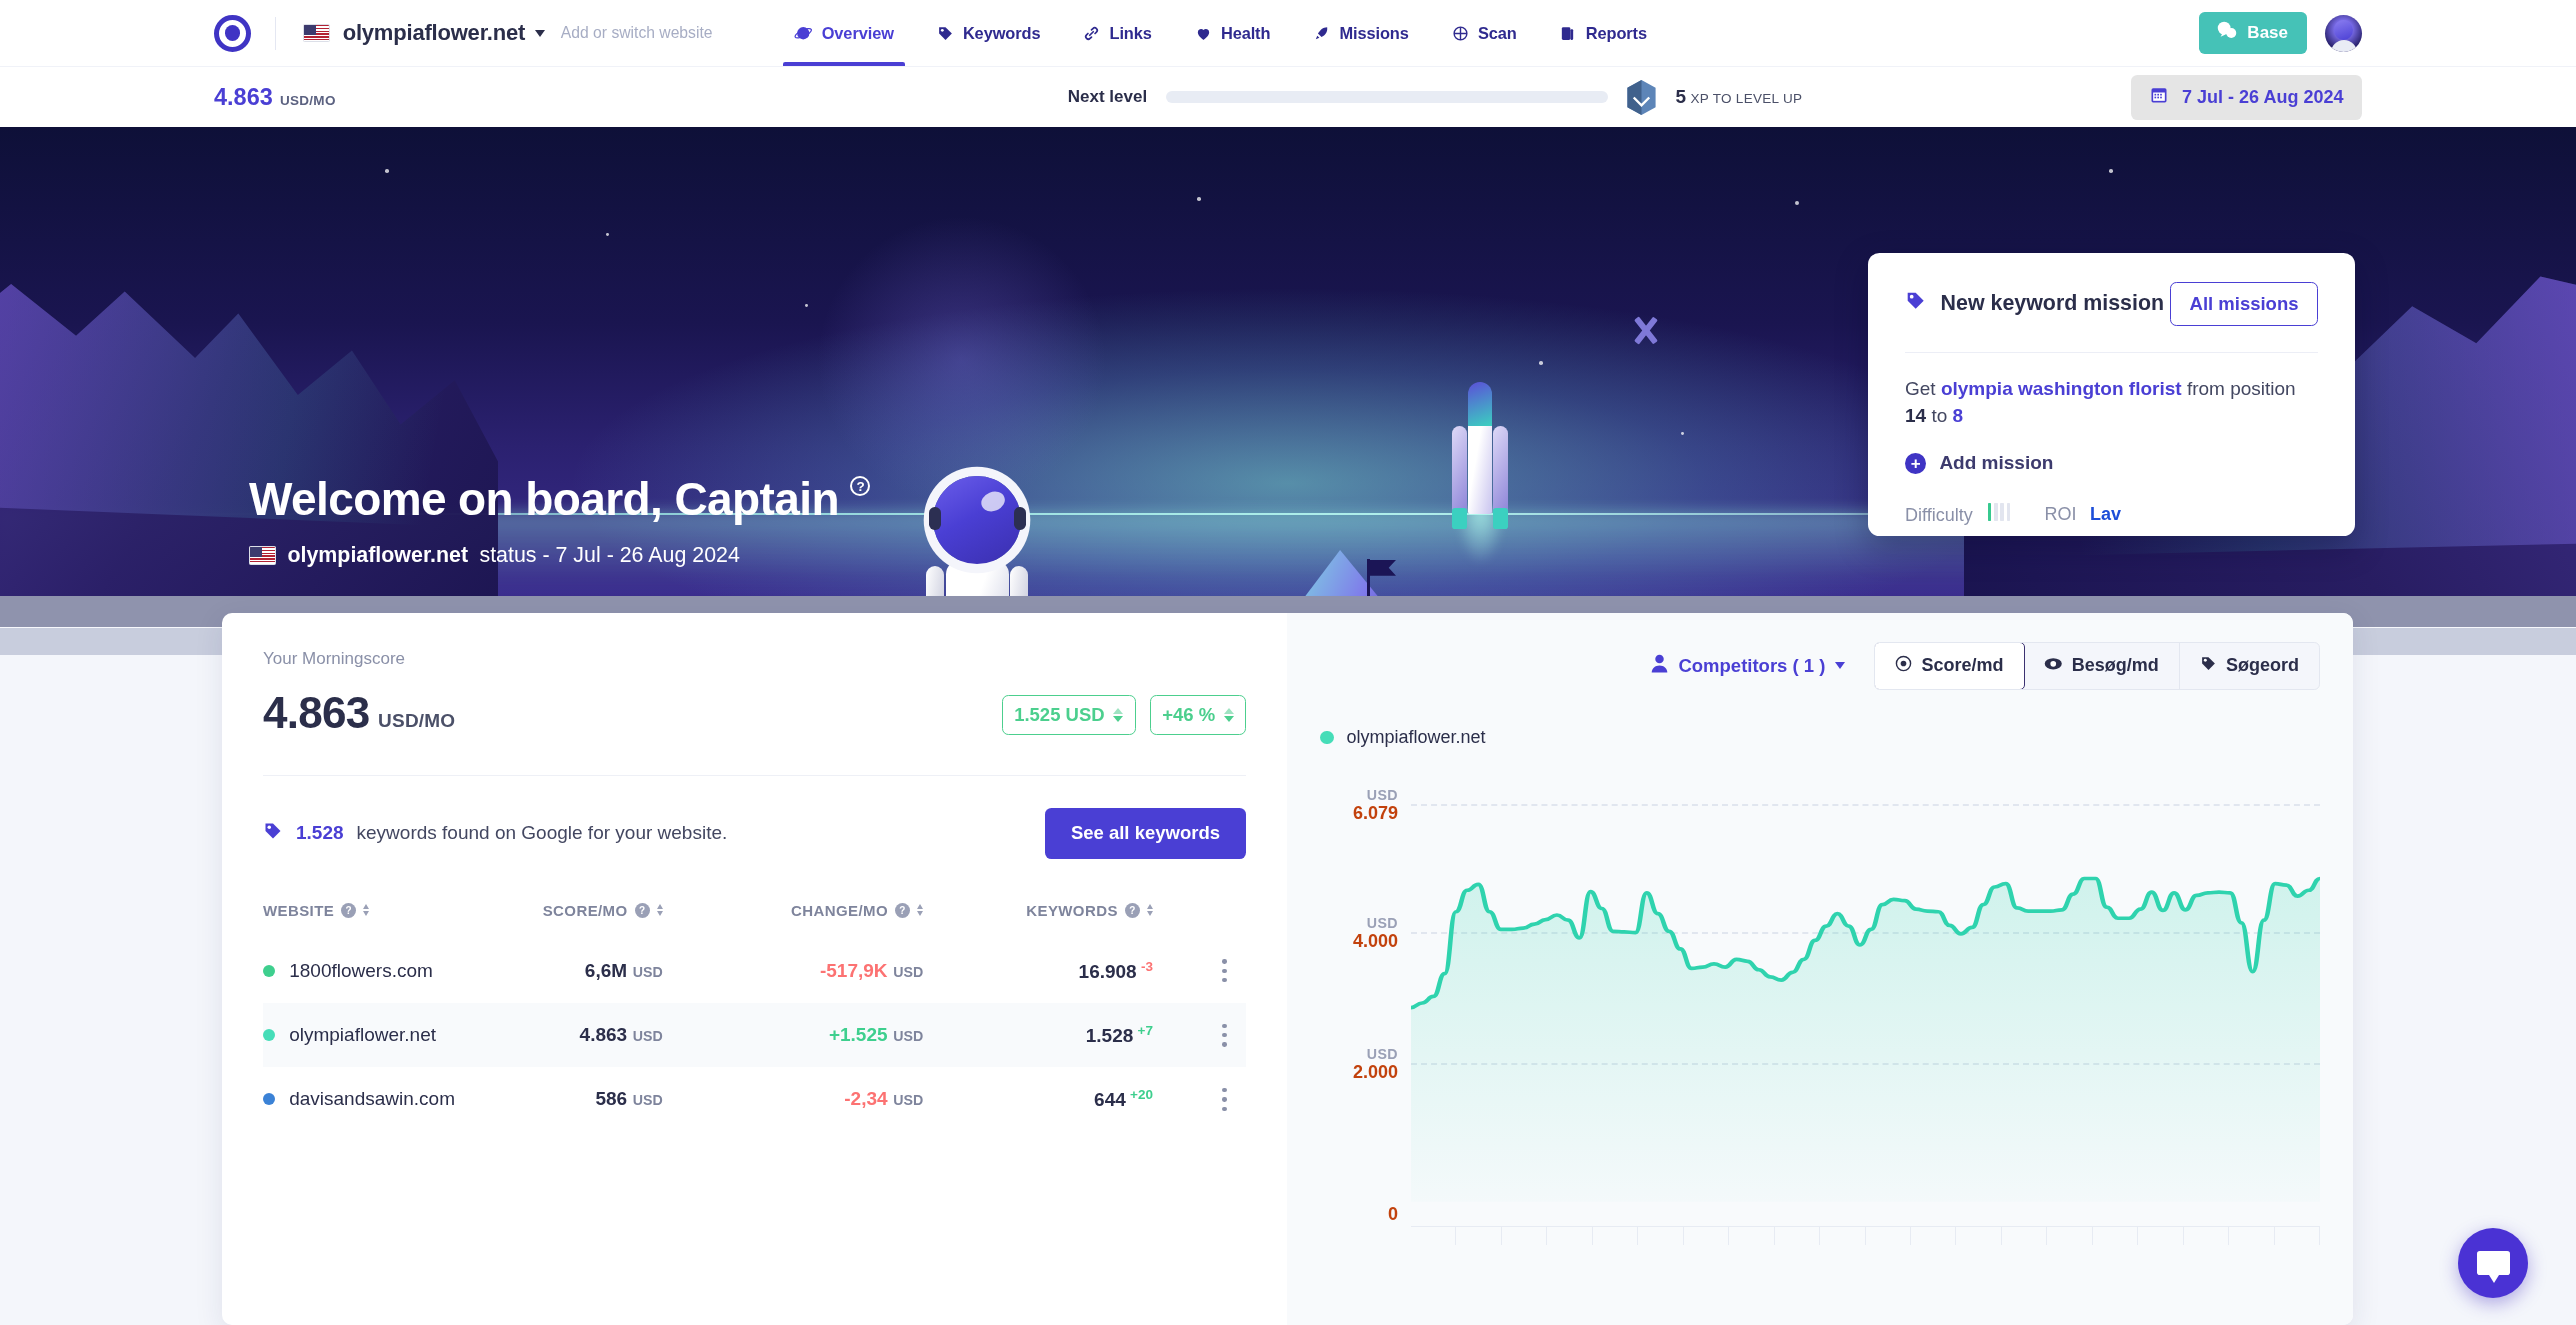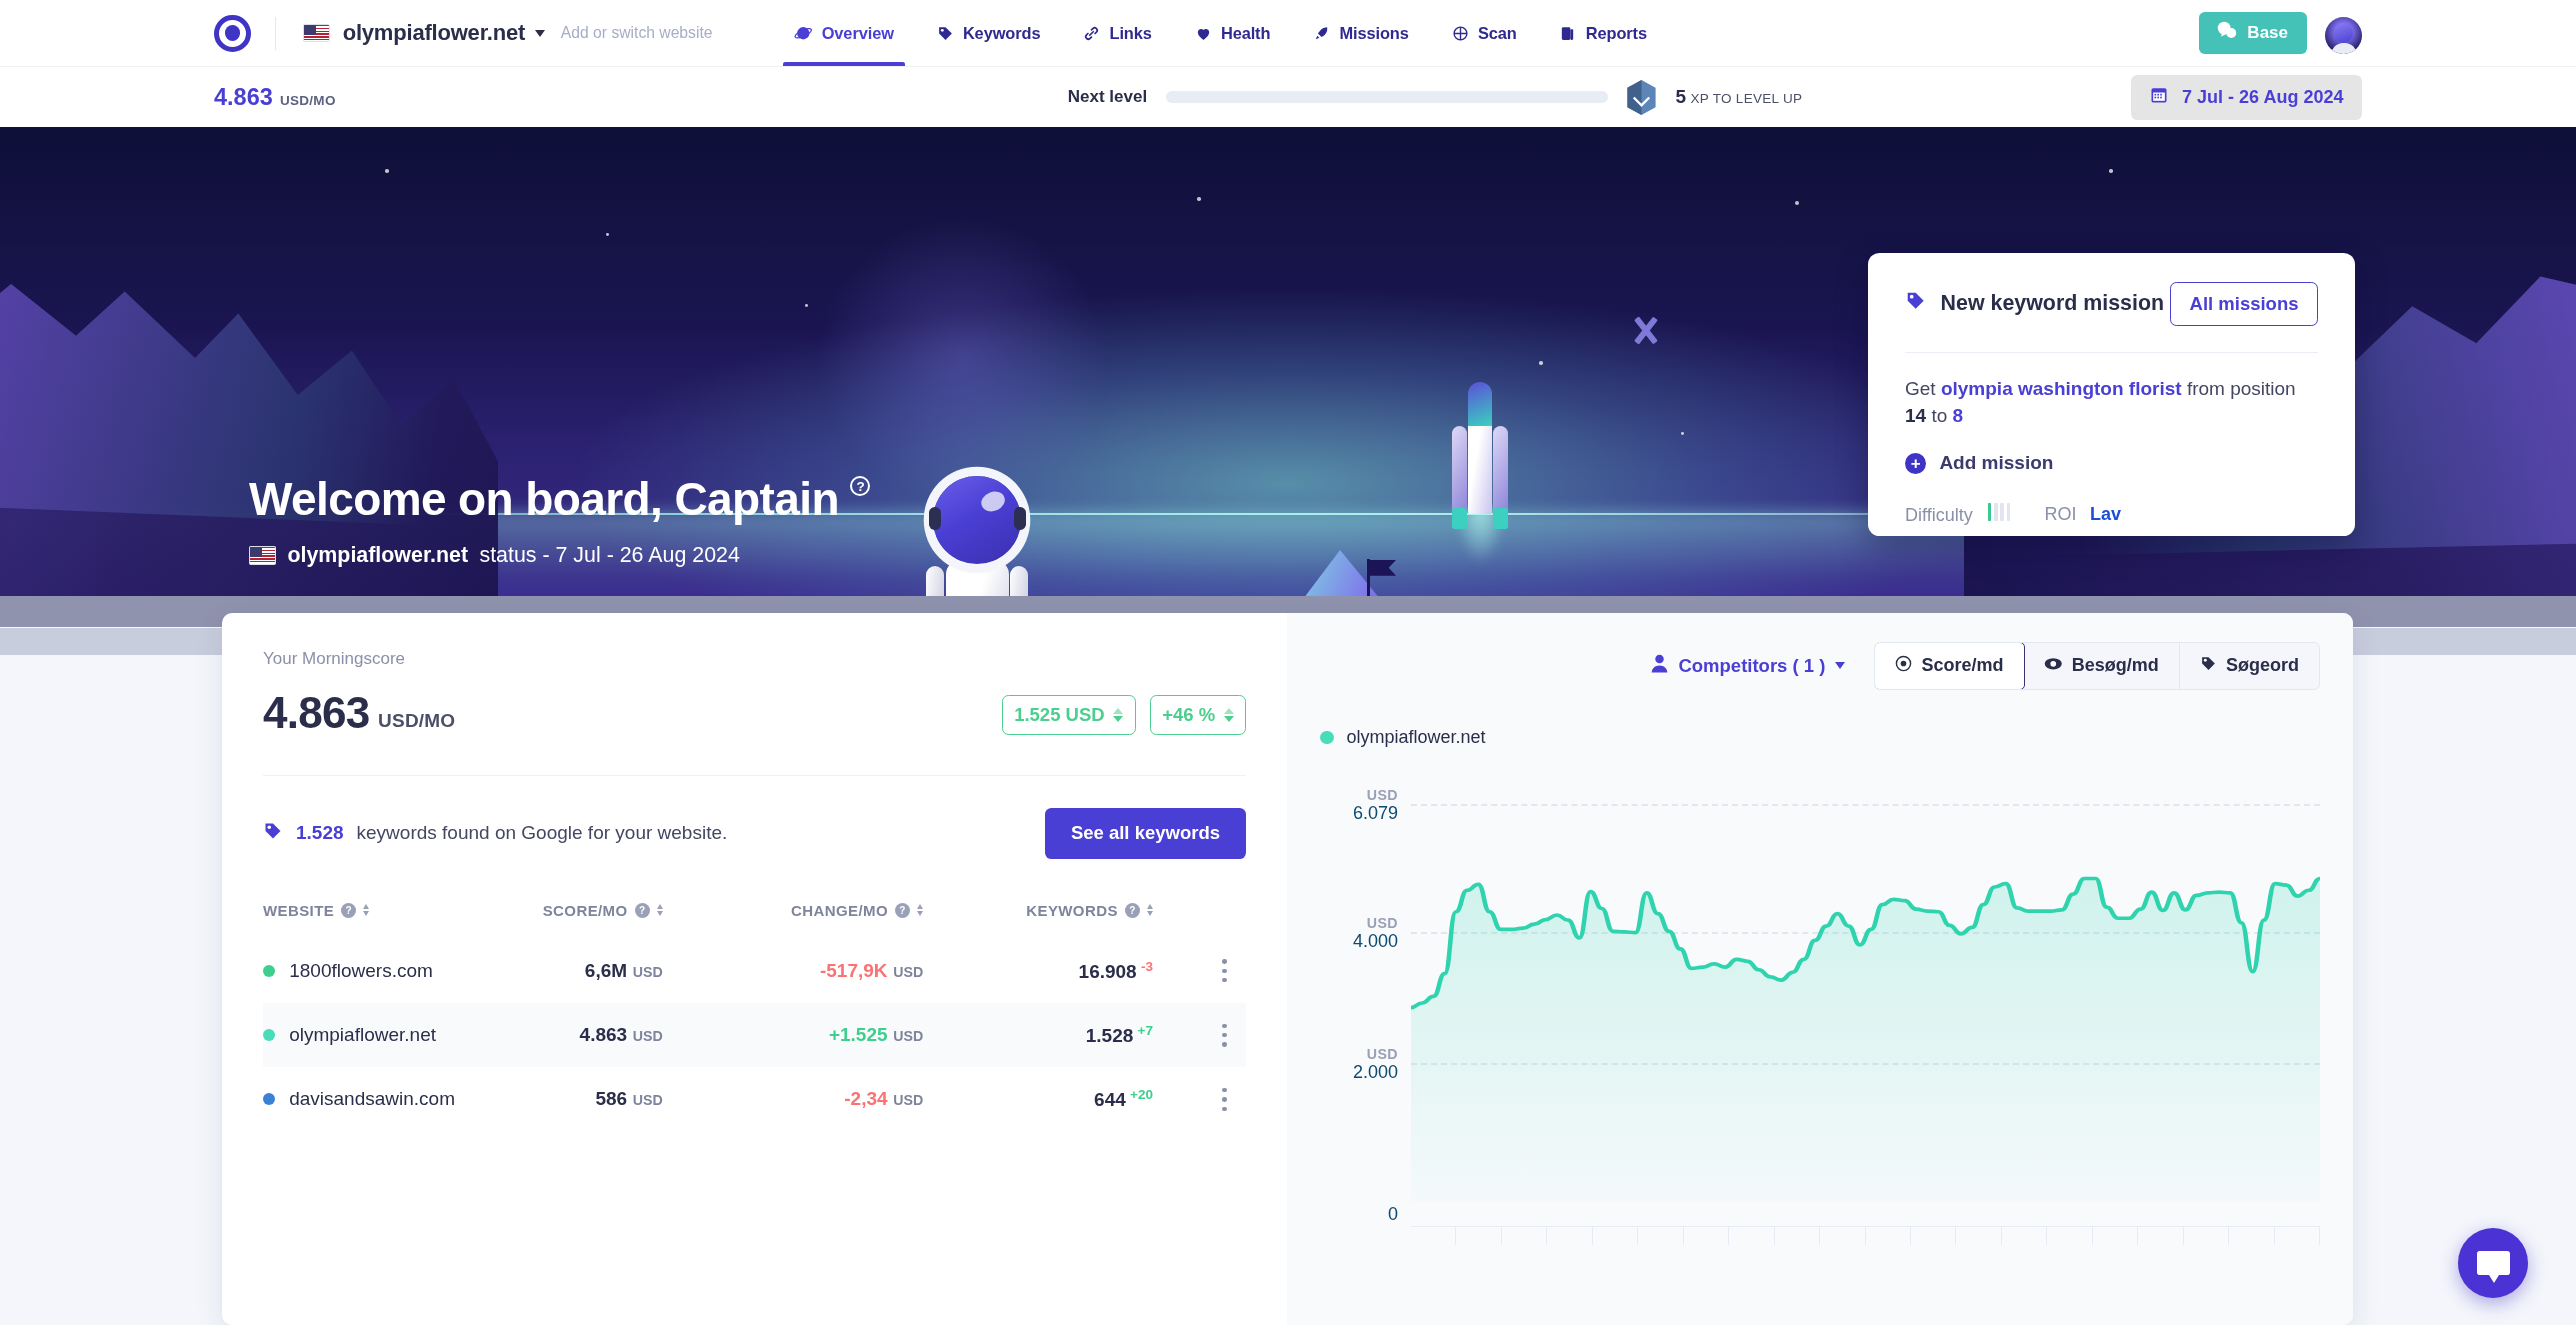--- a/index.html
+++ b/index.html
@@ -56,21 +56,21 @@
     position: relative; cursor: pointer; letter-spacing: -0.1px;
   }
   .tab.active { color: #4a3fd4; }
   .tab.active::after {
     content: ""; position: absolute; left: 10px; right: 10px; bottom: 0;
     height: 3.6px; background: #4a3fd4; border-radius: 2.1px 2.1px 0 0;
   }
   .tab svg { display: block; }
 
   .nav-right {
-    margin-left: auto; margin-right: 214px; display: flex; align-items: flex-end; gap: 18.5px;
+    margin-left: auto; margin-right: 214px; display: flex; align-items: center; gap: 18.5px;
   }
   .base-btn {
     display: flex; align-items: center; gap: 10px;
     background: #45c2b7; color: #fff; border-radius: 5.7px;
     padding: 9.3px 18.5px; font-size: 17px; font-weight: bold;
     border: none; cursor: pointer;
   }
   .avatar {
     width: 37px; height: 37px; border-radius: 50%;
     background: radial-gradient(circle at 50% 38%, #7a6ce8 0 30%, #2b2470 70%);
@@ -356,21 +356,21 @@
   }
   .seg .s:last-child { border-right: none; }
   .seg .s.active { background: #ffffff; border: 0.7px solid #3b3170; border-radius: 5px; margin: -0.7px; }
 
   .legend { margin-top: 37px; display: flex; align-items: center; gap: 13px; font-size: 18px; color: #2b2e4a; }
   .legend .dot2 { width: 13.5px; height: 13.5px; border-radius: 50%; background: #46ddb8; }
 
   .chart-area { position: relative; margin-top: 18.5px; height: 484px; }
   .ylab { position: absolute; left: 0; text-align: right; width: 78px; }
   .ylab .u { font-size: 14.2px; color: #9aa0b6; font-weight: bold; letter-spacing: 0.4px; }
-  .ylab .v { font-size: 18px; color: #0c4a6e; font-weight: normal; }
+  .ylab .v { font-size: 18px; color: #c2410c; font-weight: bold; }
   .gridline {
     position: absolute; left: 91px; right: 0; height: 0;
     border-top: 2.1px dashed #e1e6ef;
   }
   .xaxis {
     position: absolute; left: 91px; right: 0; bottom: 5.7px; height: 18.5px;
     border-top: 1.4px solid #e7ebf3; display: flex;
   }
   .xaxis span { flex: 1; border-right: 0.7px solid #e7ebf3; }
   .plot { position: absolute; left: 91px; right: 0; top: 0; bottom: 24px; }

